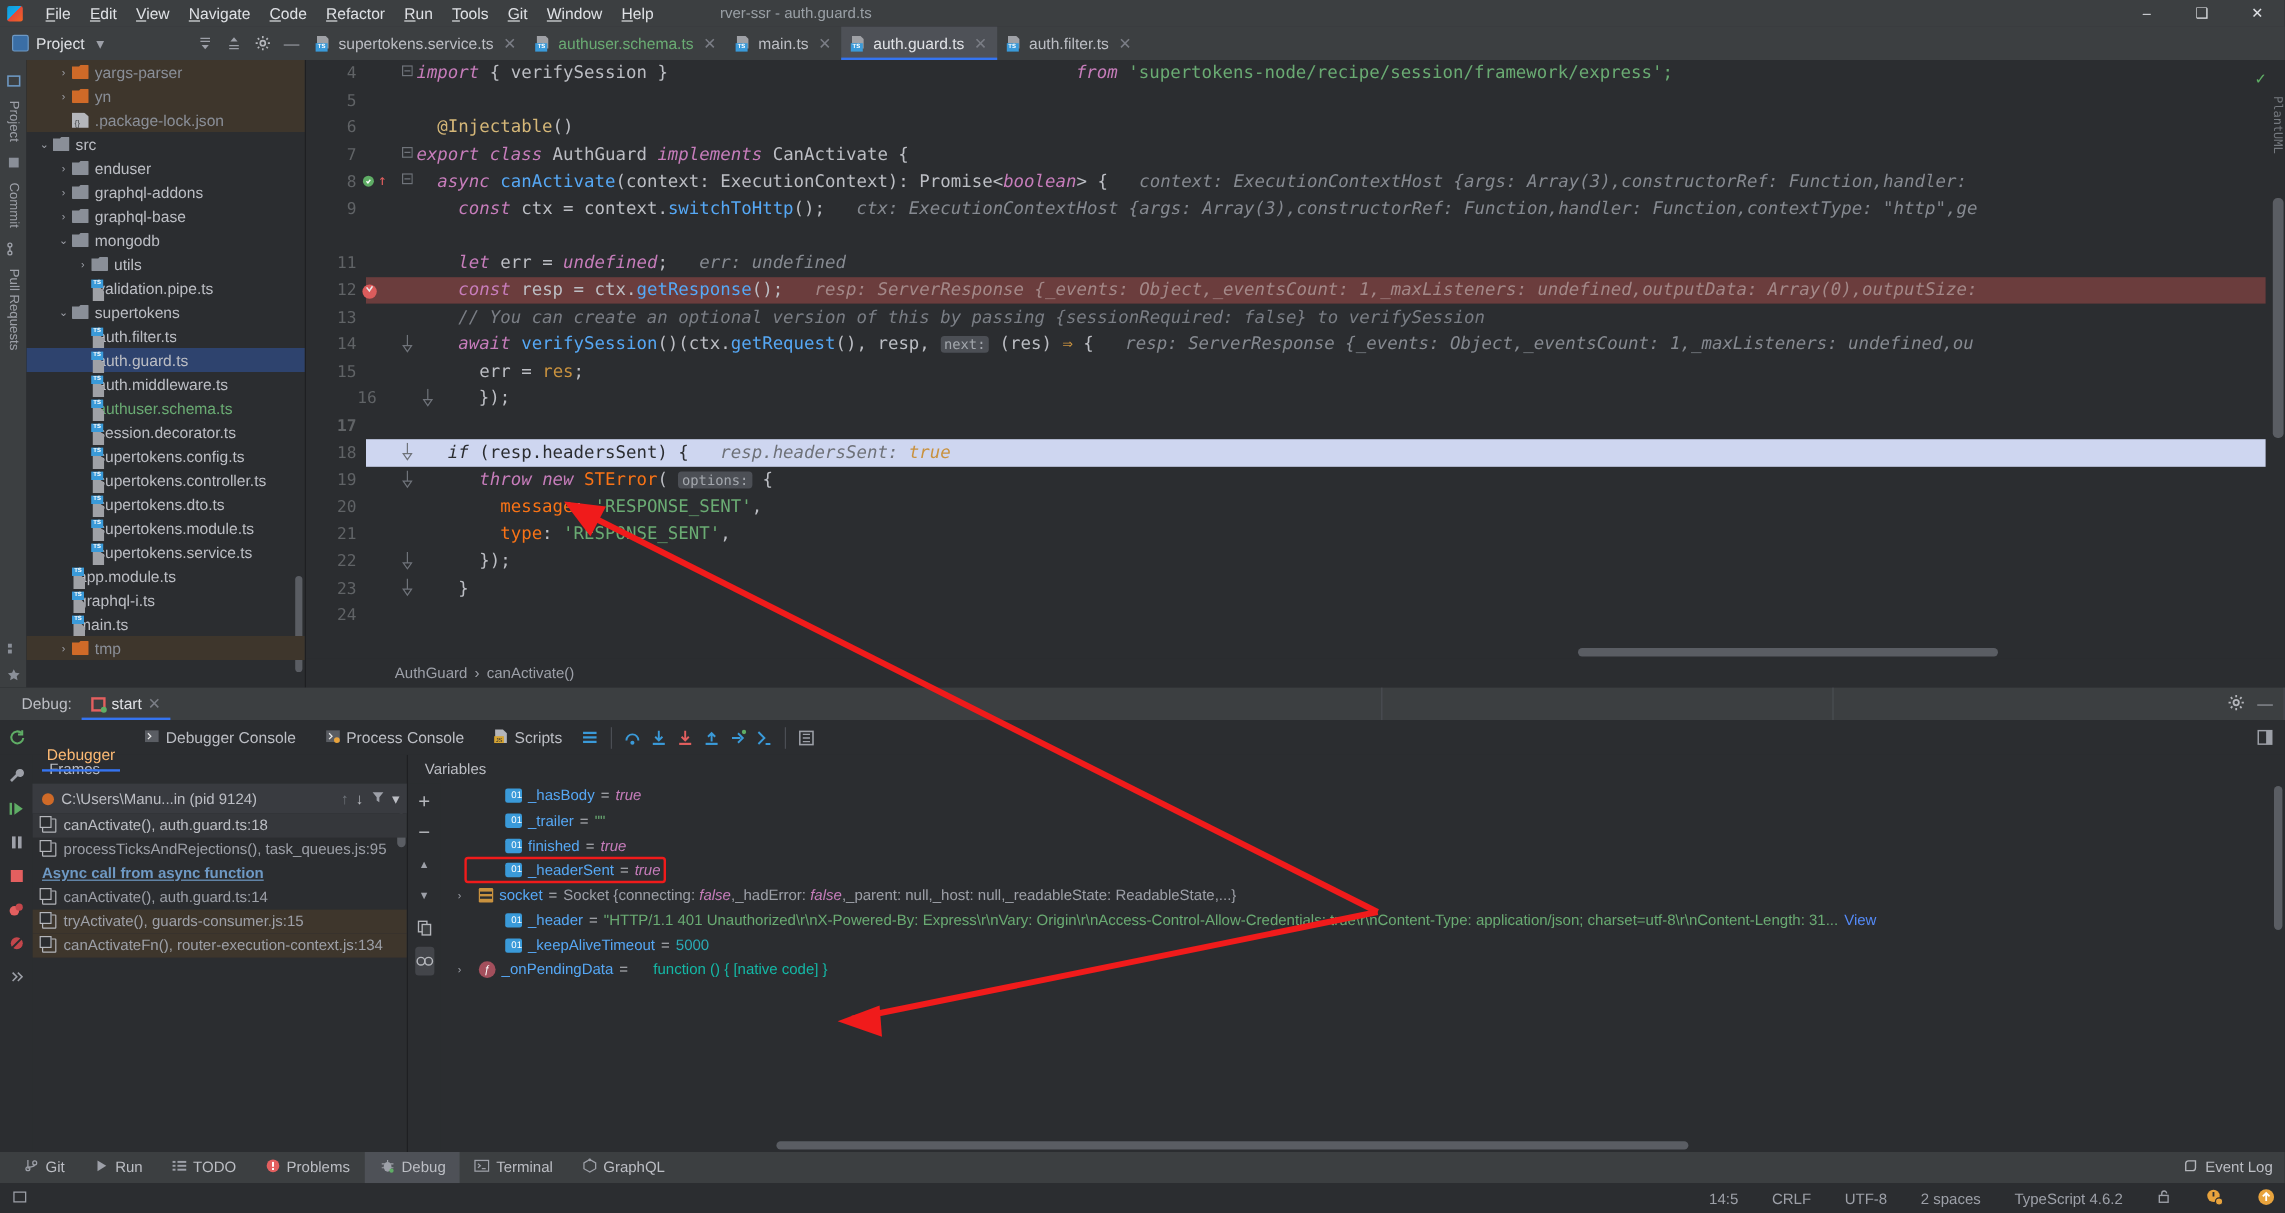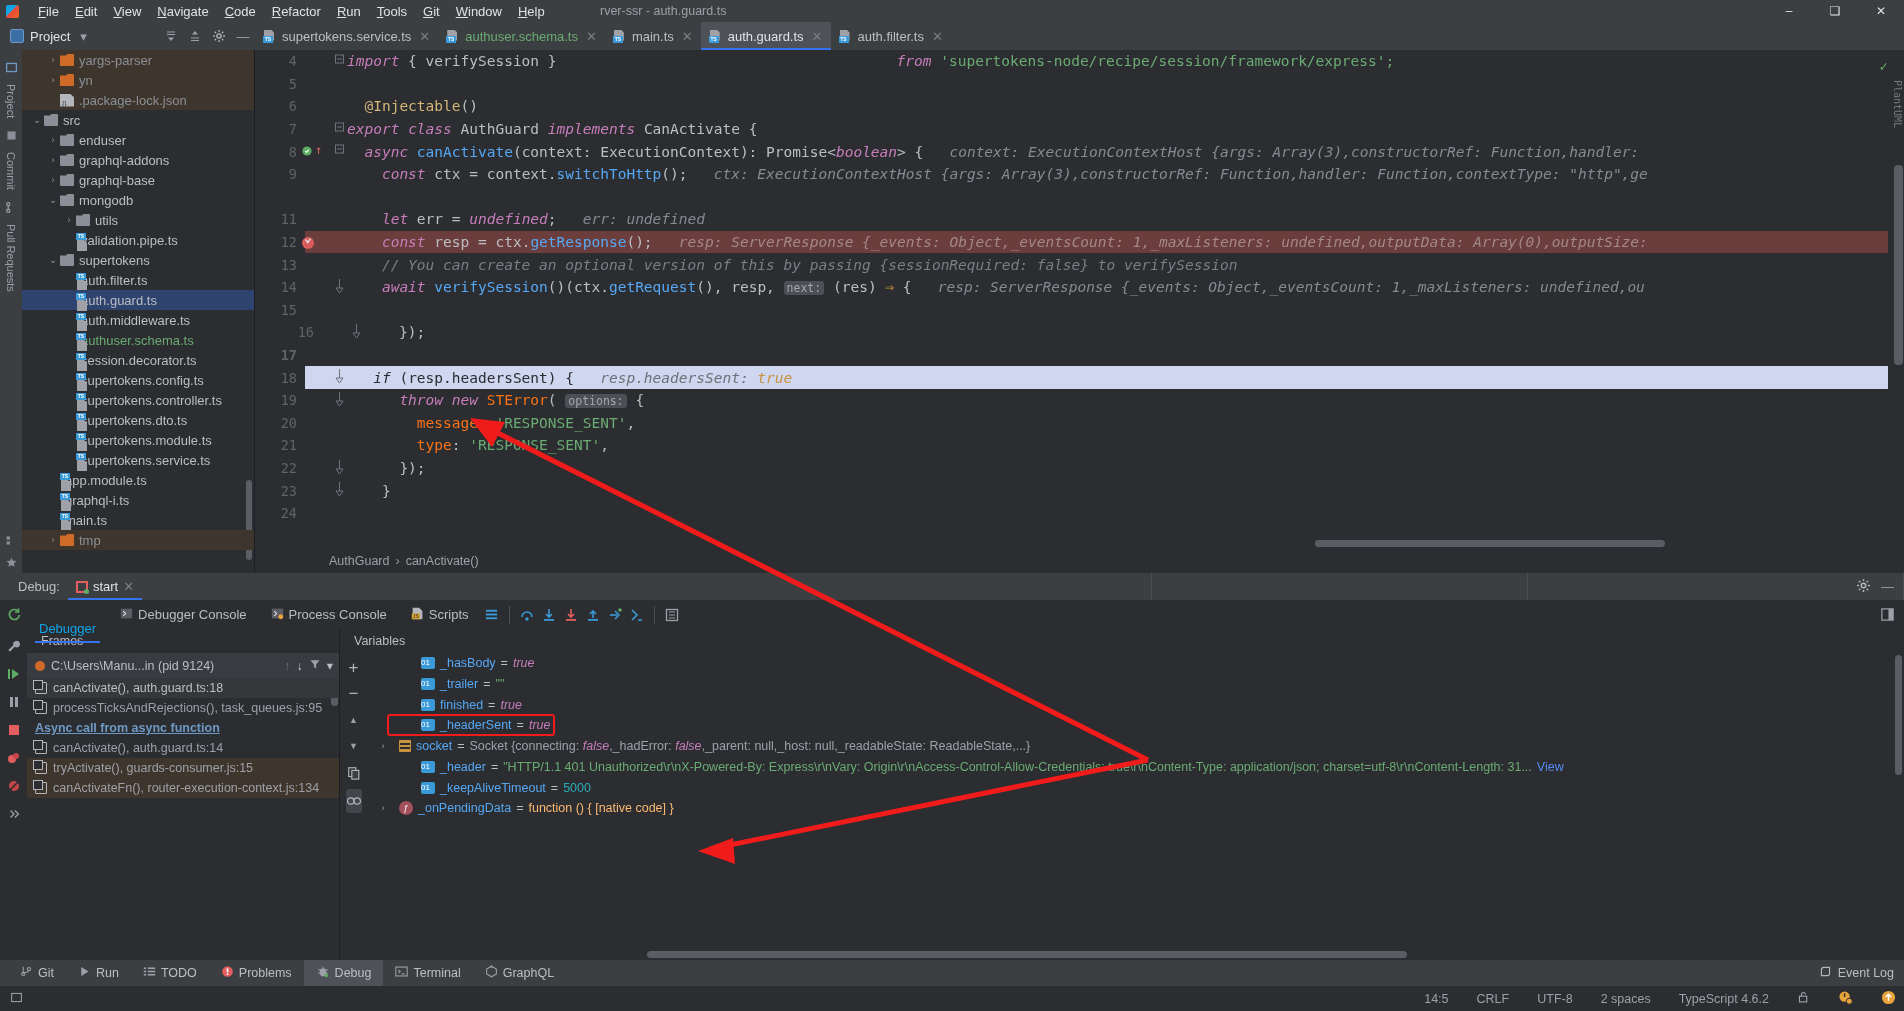--- a/index.html
+++ b/index.html
@@ -120,21 +120,21 @@
   .debughdr .lbl { font-size:13px; color:#bcbec4; padding:0 8px 0 18px; }
   .runtab { display:flex; align-items:center; gap:5px; height:27px; padding:0 8px; position:relative; font-size:13px; color:#dfe1e5;}
   .runtab:after { content:""; position:absolute; left:0; right:0; bottom:0; height:2px; background:#3574f0;}
   .runtab .sq { width:12px; height:12px; border:2px solid #e35f5f; position:relative; }
   .runtab .sq .dot { position:absolute; right:-3px; bottom:-3px; width:5px; height:5px; border-radius:50%; background:#5fad65;}
   .hdrsep { width:1px; background:#4b4e54; height:27px; }
   .dbgtools { position:absolute; right:4px; display:flex; align-items:center; gap:10px; padding-right:6px; color:#9da0a8;}
 
   .dbgtabs { height:29px; background:#2b2d30; display:flex; align-items:center; gap:0; position:relative; }
   .dbgtab { height:29px; display:flex; align-items:center; gap:5px; padding:0 12px; font-size:13px; color:#bcbec4; position:relative;}
-  .dbgtab.active { color:#0ea5e9;margin-top:28px; }
+  .dbgtab.active { color:#fdba74;margin-top:28px; }
   .dbgtab.active:after { content:""; position:absolute; left:8px; right:8px; bottom:0; height:2px; background:#3574f0;}
   .dbgsep { width:1px; height:18px; background:#4b4e54; margin:0 6px; }
   .dbgicon { width:22px; height:22px; display:flex; align-items:center; justify-content:center; }
 
   .dbgbody { flex:1; display:flex; min-height:0; }
   .dbgleftrail { width:27px; background:#2b2d30; display:flex; flex-direction:column; align-items:center; gap:2px; padding-top:4px; flex:none;}
   .dbgleftrail .i { width:24px; height:26px; display:flex; align-items:center; justify-content:center;}
 
   .framespane { width:313px; flex:none; display:flex; flex-direction:column; border-right:1px solid #1e1f22;}
   .panehdr { height:24px; display:flex; align-items:center; padding-left:14px; font-size:12.5px; color:#bcbec4; }
@@ -147,31 +147,31 @@
   .framerow.async { color:#6e99c4; text-decoration:underline; font-weight:bold; padding-left:8px;}
   .frameico { width:12px; height:12px; flex:none; border:1.5px solid #b4b6bb; border-radius:1px; position:relative;}
   .frameico:before { content:""; position:absolute; left:-3px; top:-3px; width:8px; height:8px; border:1.5px solid #b4b6bb; background:#2b2d30;}
 
   .varspane { flex:1; display:flex; flex-direction:column; min-width:0; }
   .varstoolcol { width:27px; background:#2b2d30; flex:none; display:flex; flex-direction:column; align-items:center; padding-top:4px; gap:4px;}
   .varsbody { flex:1; display:flex; min-height:0; }
   .varslist { flex:1; position:relative; overflow:hidden; }
   .varrow { height:20.7px; display:flex; align-items:center; gap:5px; font-size:12.5px; color:#bcbec4; white-space:nowrap; padding-left:10px;}
   .varrow .exp { width:12px; text-align:center; color:#9da0a8; font-size:9px; flex:none;}
-  .badge01 { width:14px; height:12px; background:#3a9ad9; color:#fff; font-size:8px; line-height:12px; text-align:left; border-radius:2px; flex:none; font-family:"Liberation Sans",sans-serif;}
+  .badge01 { width:14px; height:12px; background:#3a9ad9; color:#fff; font-size:8px; line-height:12px; text-align:right; border-radius:2px; flex:none; font-family:"Liberation Sans",sans-serif;}
   .badgeobj { width:12px; height:12px; background:#c9923f; flex:none; border-radius:1px; position:relative;}
   .badgeobj:after{content:"";position:absolute;left:1px;right:1px;top:3px;height:1.5px;background:#2b2d30;box-shadow:0 4px 0 #2b2d30;}
   .badgefn { width:14px; height:14px; border-radius:50%; background:#a34f5c; color:#fff; font-size:9px; line-height:14px; text-align:center; flex:none;}
   .vname { color:#56a8f5; }
   .veq { color:#bcbec4; }
   .vtrue { color:#c77dbb; font-style:italic; }
   .vfalse { color:#c77dbb; font-style:italic; }
   .vstr { color:#6aab73; }
   .vnum { color:#2aacb8; }
-  .vgray { color:#fdba74; }
+  .vgray { color:#14b8a6;margin-left:16px; }
   .vobj { color:#9da0a8; }
   .vlink { color:#548af7; }
   .redbox { position:absolute; border:2px solid #f01b1b; border-radius:3px; pointer-events:none; }
   .vscrollbar { position:absolute; right:2px; width:7px; background:#5a5d63; border-radius:4px;}
   .hscrollbar { position:absolute; height:7px; background:#5a5d63; border-radius:4px;}
 
   
   .toolstrip { height:26px; background:#3c3f41; display:flex; align-items:center; padding-left:8px; gap:0; flex:none; position:relative;}
   .tsitem { display:flex; align-items:center; gap:5px; padding:0 12px; height:26px; font-size:12.5px; color:#bcbec4;}
   .tsitem.active { background:#4e5157; }
@@ -504,21 +504,21 @@
           <div class="eline" style="top: 113px; position: absolute; left: 0px; right: 0px;"><span class="gutnum">9</span><span class="codetext">    <span class="tok-kw2">const</span> <span class="tok-id">ctx</span> = <span class="tok-id">context</span>.<span class="tok-fn">switchToHttp</span>();   <span class="hint">ctx: ExecutionContextHost {args: Array(3),constructorRef: Function,handler: Function,contextType: "http",ge</span></span></div>
           <div class="eline" style="top: 158.2px; position: absolute; left: 0px; right: 0px;"><span class="gutnum">11</span><span class="codetext">    <span class="tok-kw2">let</span> <span class="tok-id">err</span> = <span class="tok-kw2">undefined</span>;   <span class="hint">err: undefined</span></span></div>
           <div class="eline" style="top: 180.8px; position: absolute; left: 0px; right: 0px;"><div class="rowhl-red"></div><span class="gutnum">12</span><span style="position:absolute;left:46px;top:4px;"><svg width="15" height="15">
                 <circle cx="7" cy="8" r="6" fill="#db5c5c"></circle>
                 <path d="M4.5 4.5l2.3 3 2.6-4" stroke="#e8e8e8" stroke-width="1.3" fill="none"></path>
               </svg></span><span class="codetext">    <span class="tok-kw2">const</span> <span class="tok-id">resp</span> = <span class="tok-id">ctx</span>.<span class="tok-fn">getResponse</span>();   <span class="hint" style="color:#a38888">resp: ServerResponse {_events: Object,_eventsCount: 1,_maxListeners: undefined,outputData: Array(0),outputSize:</span></span></div>
           <div class="eline" style="top: 203.4px; position: absolute; left: 0px; right: 0px;"><span class="gutnum">13</span><span class="codetext">    <span class="tok-cmt">// You can create an optional version of this by passing {sessionRequired: false} to verifySession</span></span></div>
           <div class="eline" style="top: 226px; position: absolute; left: 0px; right: 0px;"><span class="gutnum">14</span><span class="fold" style="left:80px;top:3px;"><svg width="9" height="16" viewBox="0 0 9 16">
                 <path d="M4.5 0v9M1 9h7l-3.5 5z" fill="none" stroke="#6f737a"></path>
               </svg></span><span class="codetext">    <span class="tok-kw2">await</span> <span class="tok-fn">verifySession</span>()(<span class="tok-id">ctx</span>.<span class="tok-fn">getRequest</span>(), <span class="tok-id">resp</span>, <span class="hintbox">next:</span> (<span class="tok-id">res</span>) <span class="tok-org">⇒</span> {   <span class="hint">resp: ServerResponse {_events: Object,_eventsCount: 1,_maxListeners: undefined,ou</span></span></div>
-          <div class="eline" style="top: 248.6px; position: absolute; left: 0px; right: 0px;"><span class="gutnum">15</span></div>
+          <div class="eline" style="top: 248.6px; position: absolute; left: 0px; right: 0px;"><span class="gutnum">15</span><span class="codetext">      <span class="tok-id">err</span> = <span class="tok-org">res</span>;</span></div>
           <div class="eline" style="top: 271.2px; position: absolute; left: 17px; right: 0px;"><span class="gutnum">16</span><span class="fold" style="left:80px;top:3px;"><svg width="9" height="16" viewBox="0 0 9 16">
                 <path d="M4.5 0v9M1 9h7l-3.5 5z" fill="none" stroke="#6f737a"></path>
               </svg></span><span class="codetext">    });</span></div>
           <div class="eline" style="top: 293.8px; position: absolute; left: 0px; right: 0px; font-weight: bold;"><span class="gutnum">17</span><span class="codetext"></span></div>
           <div class="eline" style="top: 316.4px; position: absolute; left: 0px; right: 0px;"><div class="rowhl-blue"></div><span class="gutnum">18</span><span class="fold" style="left:80px;top:3px;"><svg width="9" height="16" viewBox="0 0 9 16">
                 <path d="M4.5 0v9M1 9h7l-3.5 5z" fill="none" stroke="#6f737a"></path>
               </svg></span><span class="codetext">   <span class="dk" style="font-style:italic">if</span> <span class="dk">(resp.headersSent) {</span>   <span class="hint" style="color:#6e7178">resp.headersSent:</span> <span class="hint-true">true</span></span></div>
           <div class="eline" style="top: 339px; position: absolute; left: 0px; right: 0px;"><span class="gutnum">19</span><span class="fold" style="left:80px;top:3px;"><svg width="9" height="16" viewBox="0 0 9 16">
                 <path d="M4.5 0v9M1 9h7l-3.5 5z" fill="none" stroke="#6f737a"></path>
               </svg></span><span class="codetext">      <span class="tok-kw2">throw</span> <span class="tok-kw2">new</span> <span class="tok-err">STError</span>( <span class="hintbox">options:</span> {</span></div>

